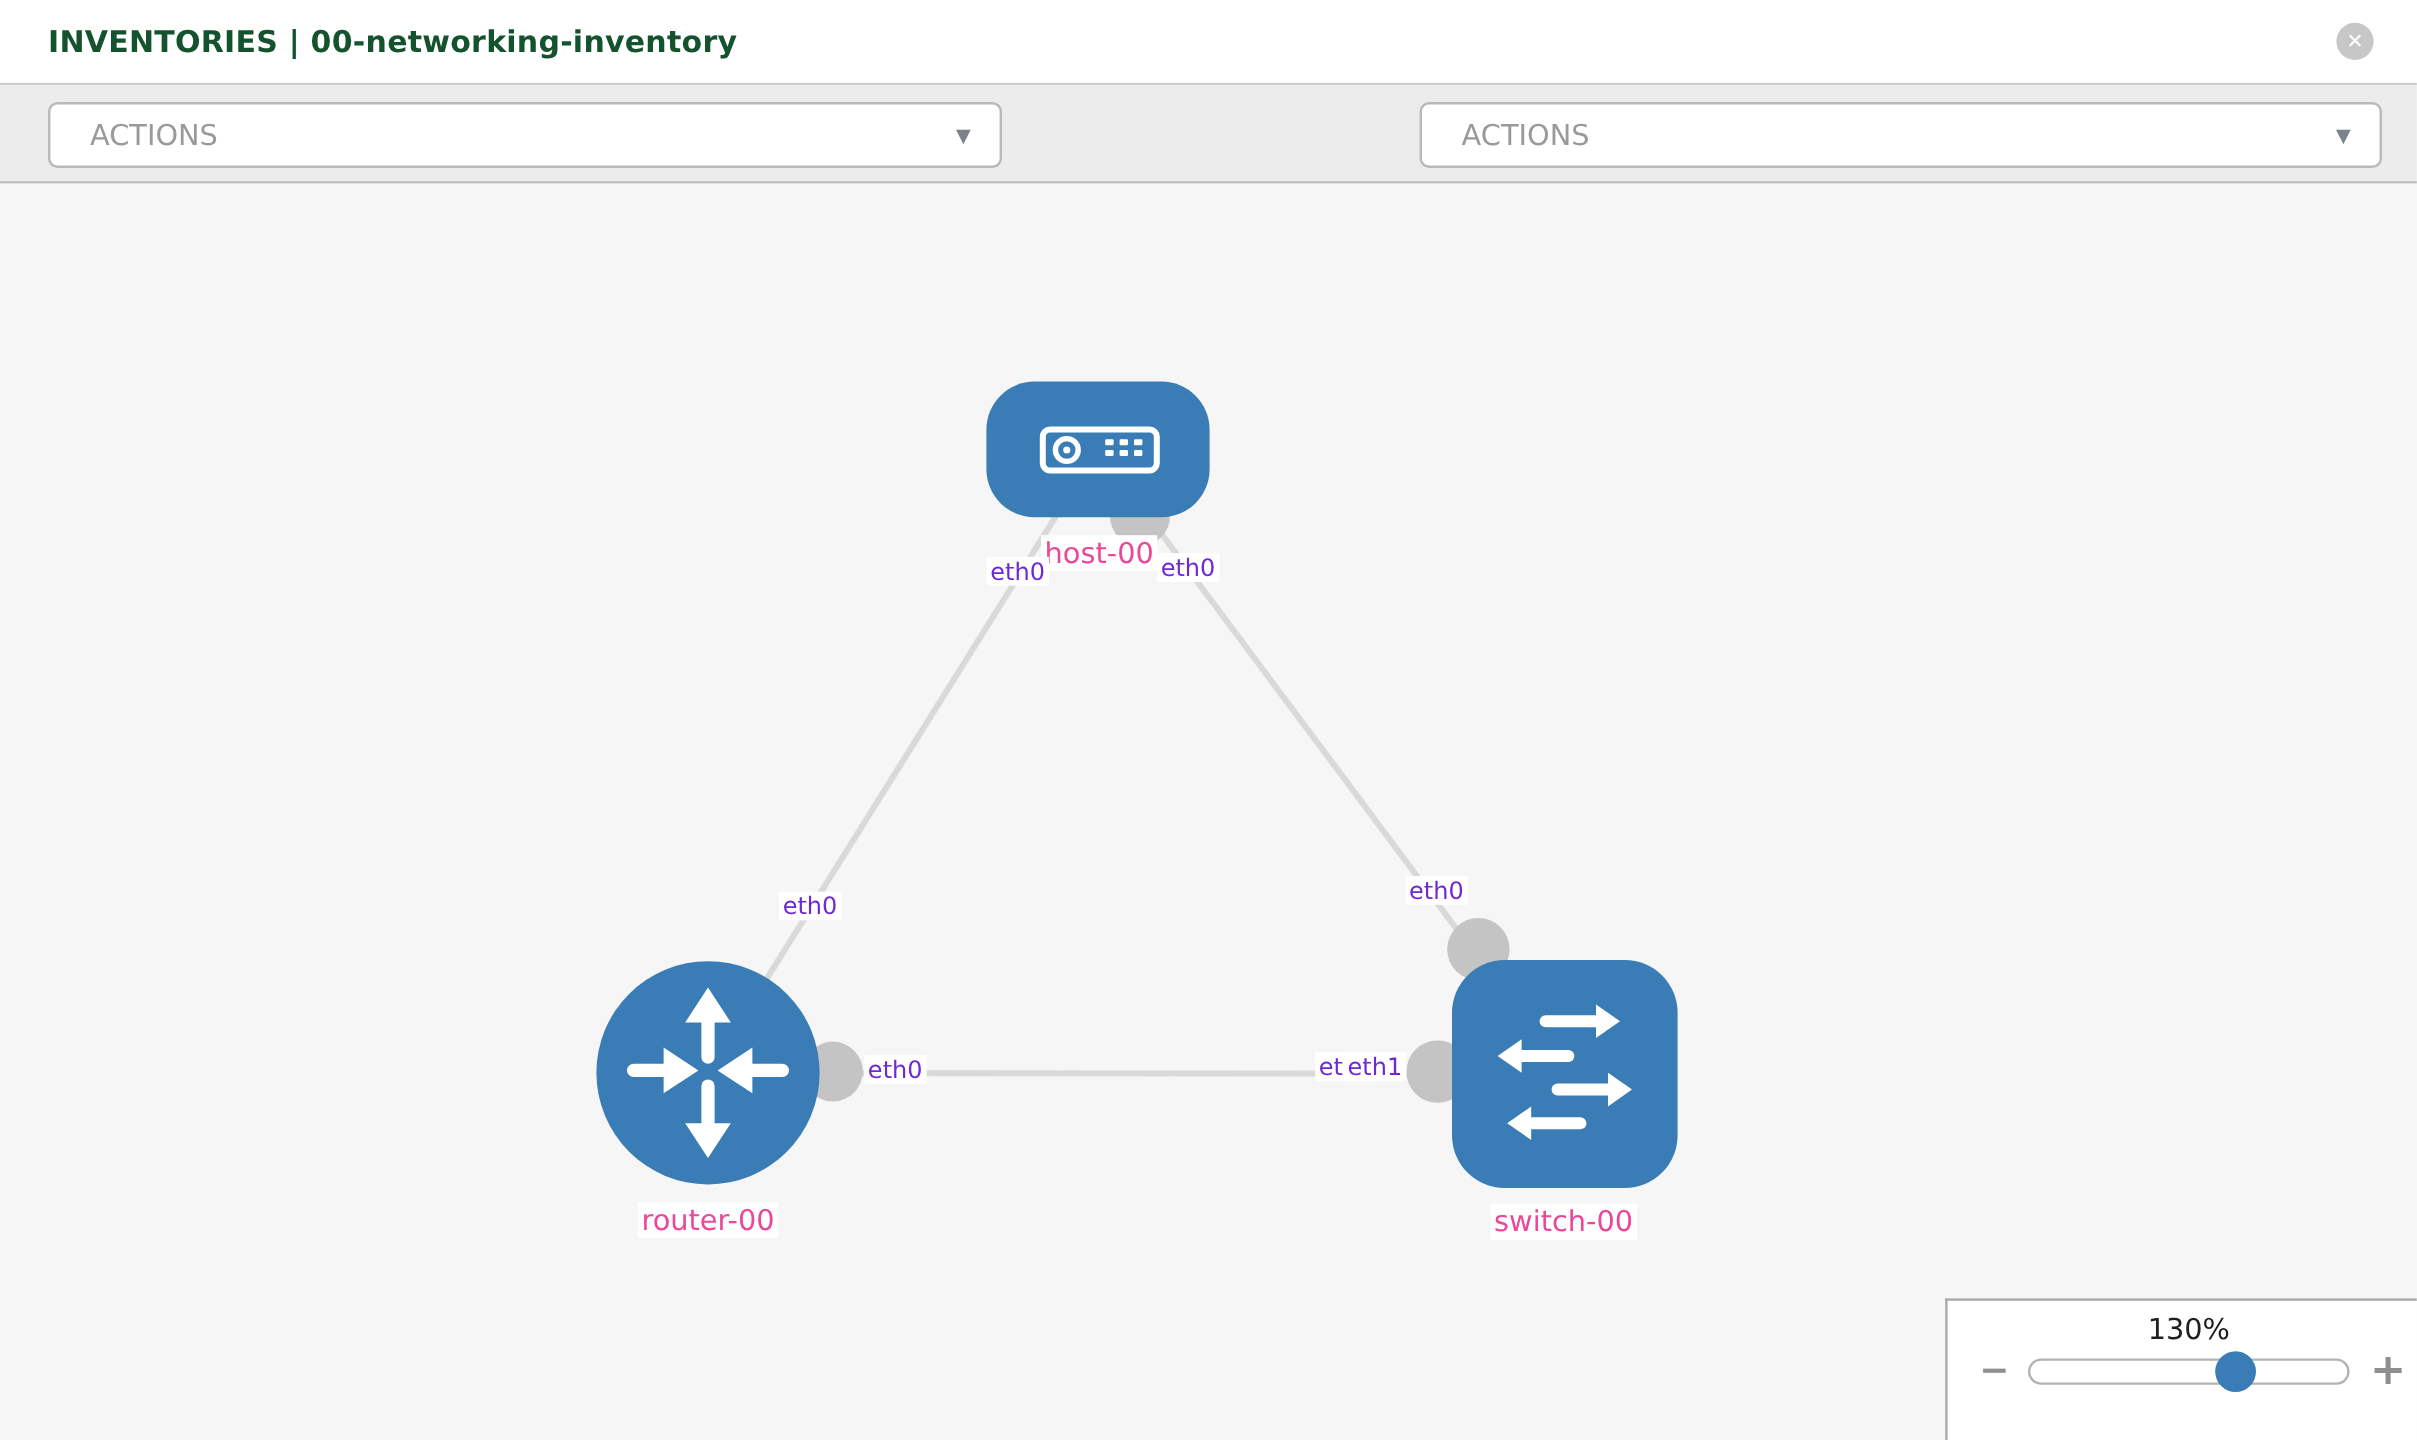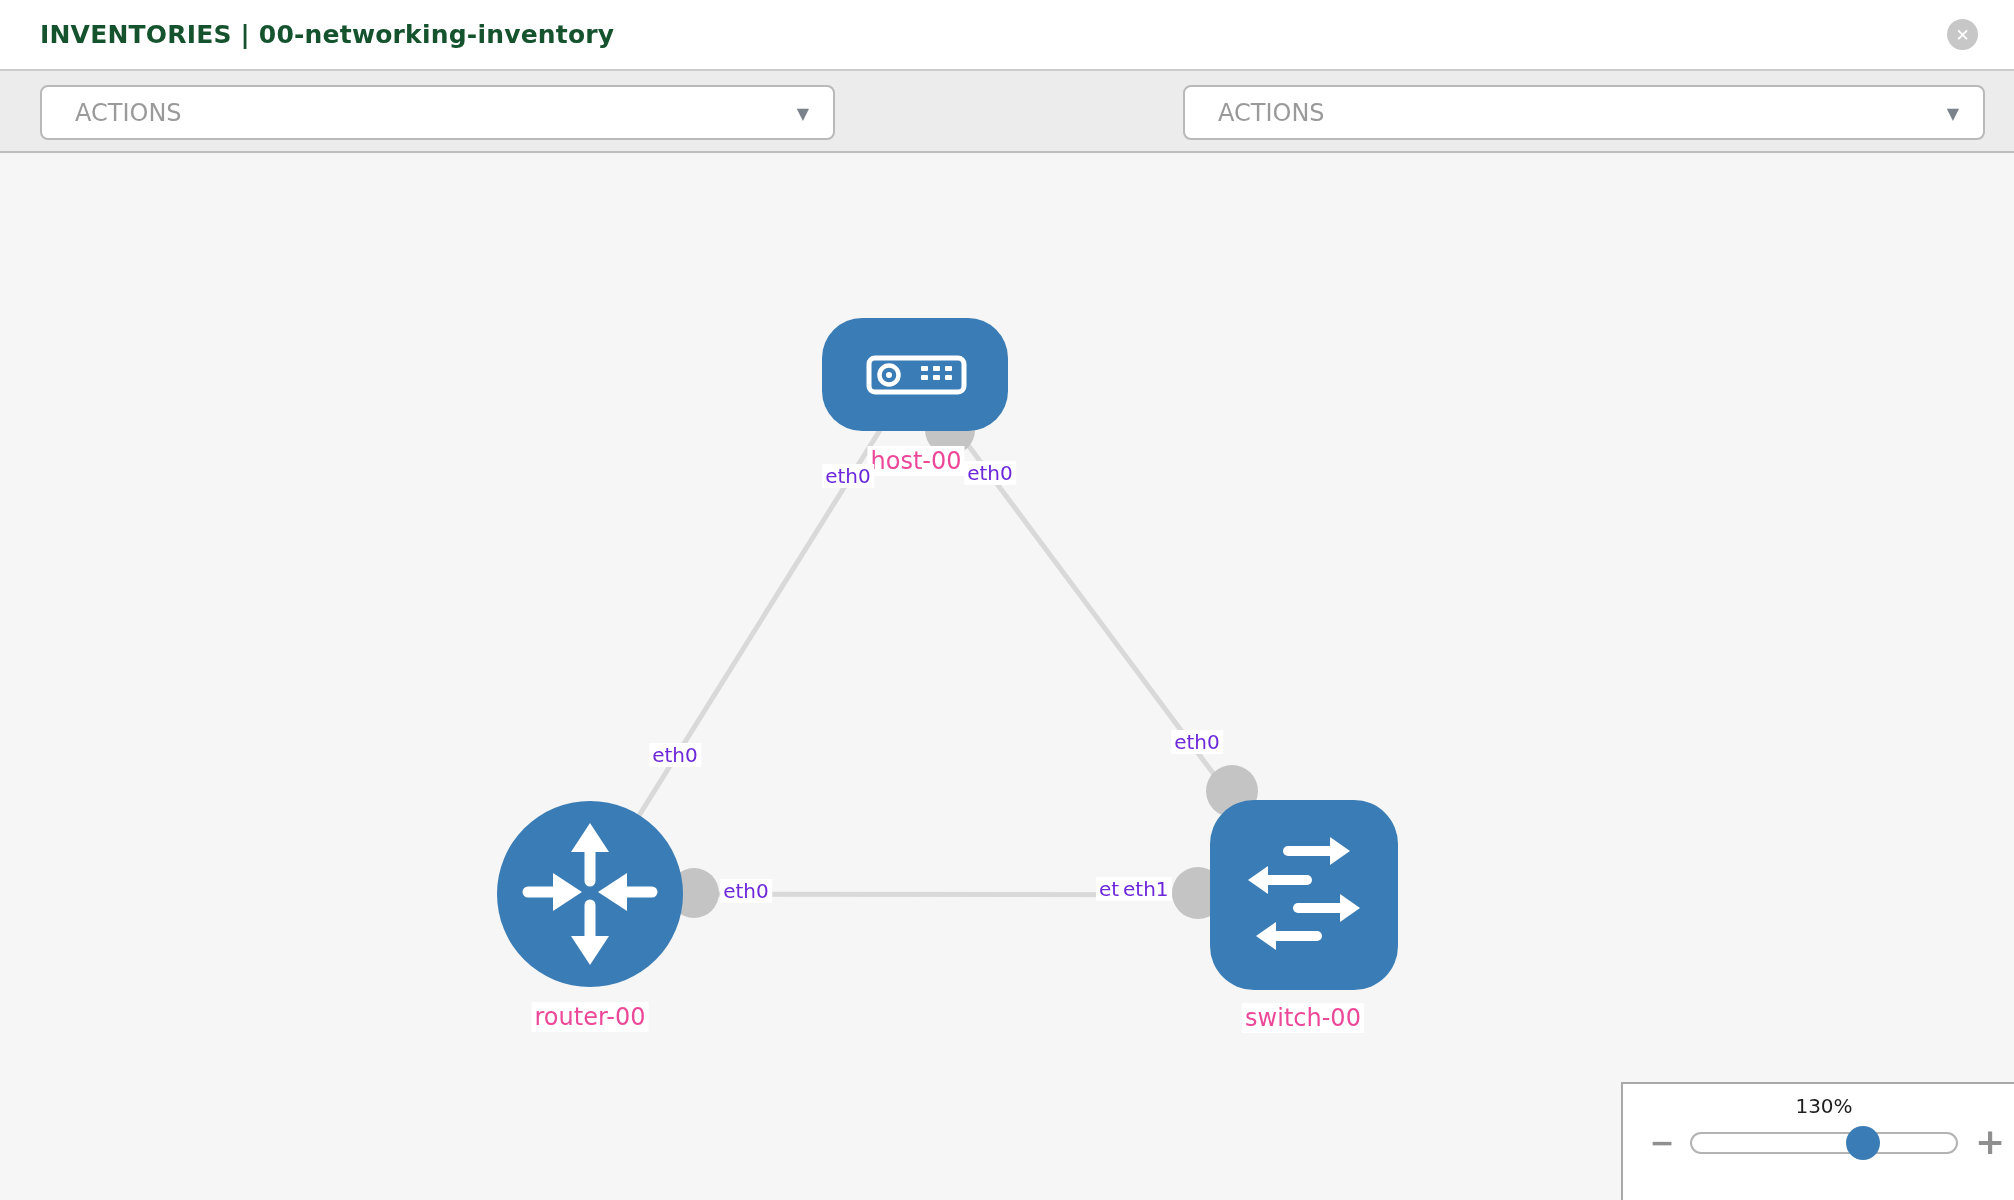--- a/index.html
+++ b/index.html
@@ -41,21 +41,21 @@
             background:#ffffff; color:#6d28d9; font-size:20px; line-height:24px;
             padding:0 3px; white-space:nowrap; }
   .node-name { font-size:24px; line-height:30px; color:#ec4899; }
   .iface-abs { transform:translate(0,-50%); }
 
   
   .zoom-panel { position:absolute; left:1621px; top:929px; width:393px; height:118px;
                 background:#ffffff; border-top:2px solid #a9a9a9; border-left:2px solid #a9a9a9;
                 box-sizing:border-box; }
   .zoom-value { position:absolute; left:67px; top:10px; width:268px; text-align:center;
-                font-size:20px; color:#1f1f1f; }
+                font-size:24px; color:#1f1f1f; }
   .zoom-track { position:absolute; left:67px; top:48px; width:268px; height:22px;
                 background:#ffffff; border:2px solid #b3b3b3; border-radius:12px;
                 box-sizing:border-box; cursor:pointer; }
   .zoom-knob  { position:absolute; left:240px; top:59px; width:34px; height:34px;
                 transform:translate(-50%,-50%); border-radius:50%; background:#3a7cb5;
                 cursor:grab; }
   .zctl { position:absolute; transform:translate(-50%,-50%); color:#8f8f8f;
           font-weight:bold; cursor:pointer; line-height:1; }
   .zoom-minus { left:39px;  top:59px; font-size:30px; }
   .zoom-plus  { left:367px; top:58px; font-size:36px; }

